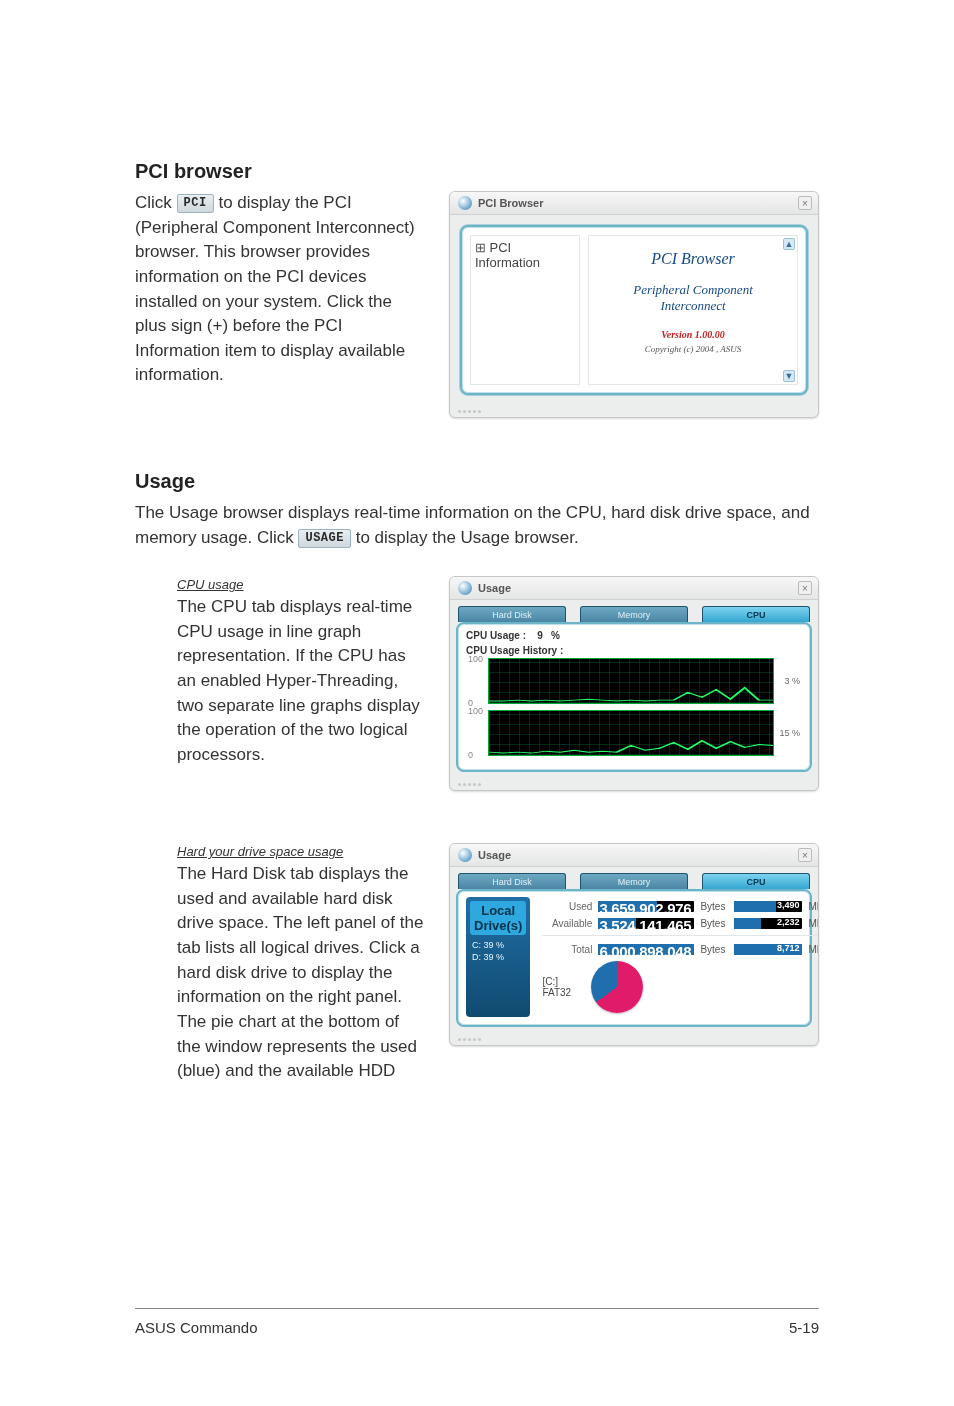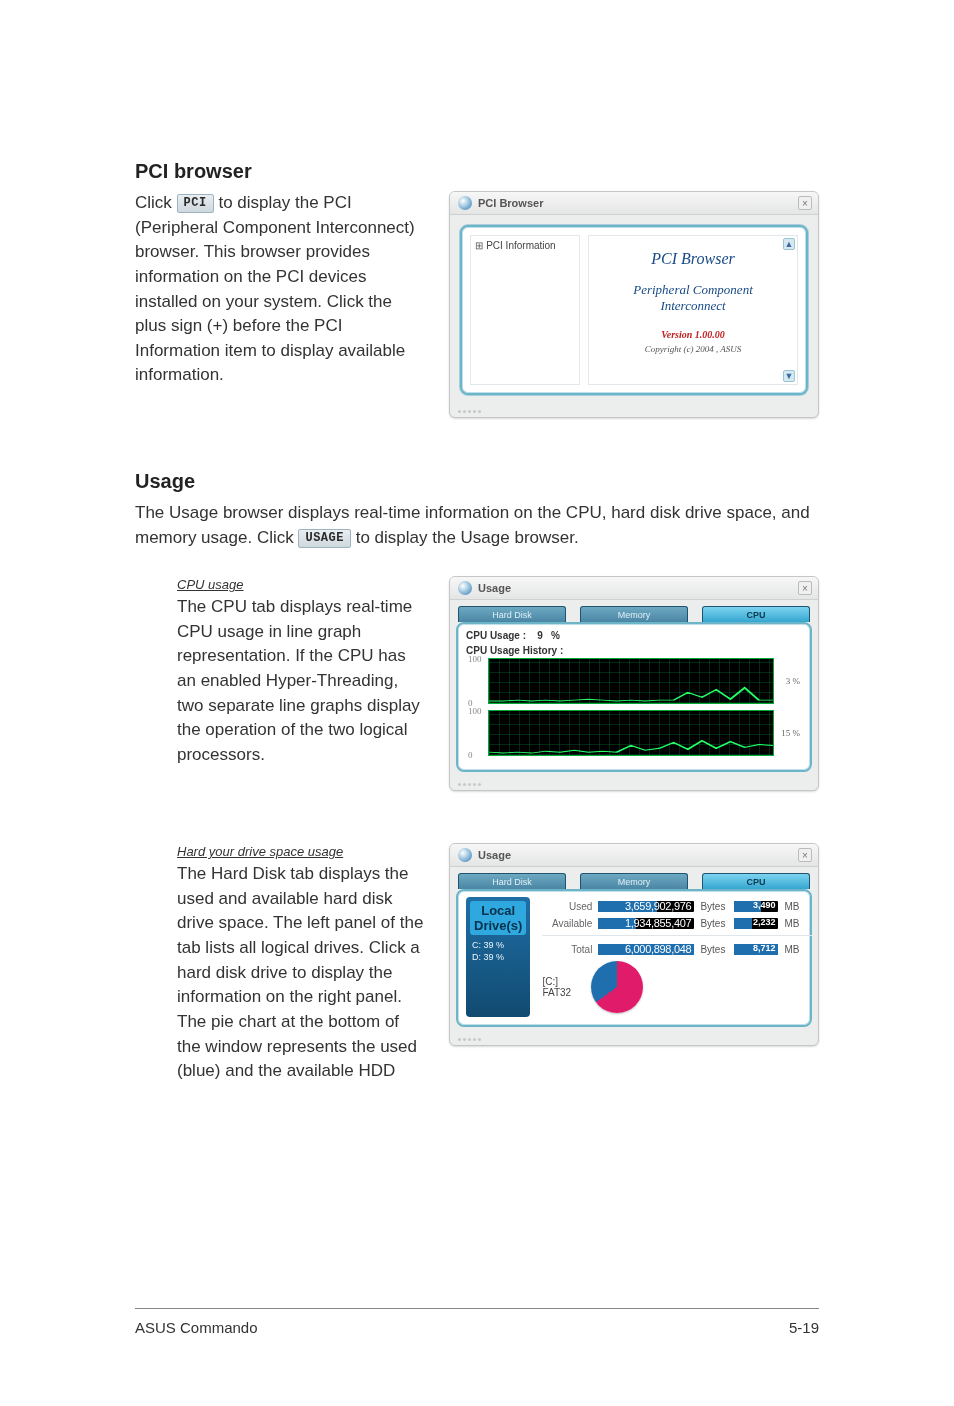--- a/index.html
+++ b/index.html
@@ -66,21 +66,21 @@
     background: #ffffff;
     box-shadow: inset 0 0 0 1px #bde0ea, 0 0 0 1px #a9cfda;
     padding: 8px;
     position: relative;
   }
   .pci-body { display: flex; gap: 8px; height: 150px; }
   .pci-tree {
     width: 110px;
     border: 1px solid #e1e7ea;
     padding: 4px 4px;
-    font-size: 10px;
+    font-size: 13px;
     color: #444;
     background: #fff;
   }
   .pci-tree .node::before { content: "⊞ "; color: #555; }
   .pci-content {
     flex: 1;
     border: 1px solid #e1e7ea;
     background: #fff;
     display: flex; flex-direction: column; align-items: center; justify-content: flex-start;
     padding: 10px 6px 8px;
@@ -163,23 +163,23 @@
     color: #06334b;
   }
   .hd-left .drv { padding: 1px 2px; }
   .hd-right { flex:1; padding: 4px 2px; }
   .stat-row { display:flex; align-items:center; gap:6px; font-size:10px; color:#555; margin-bottom:6px; }
   .stat-row .slabel { width:50px; text-align:right; color:#666; }
   .bar {
     height: 11px; width: 96px; background:#000; position:relative; border-radius:1px;
   }
   .bar .fill { position:absolute; left:0; top:0; bottom:0; background:#1f6fae; }
-  .bar .num { position:absolute; right:3px; top:-1px; color:#fff; font-size:11px; font-weight:normal; letter-spacing:-0.3px; }
+  .bar .num { position:absolute; right:3px; top:-1px; color:#fff; font-size:15px; font-weight:bold; letter-spacing:-0.3px; }
   .stat-row .unit { width:28px; color:#555; }
-  .bar2 { height:11px; width:44px; background:#000; position:relative; border-radius:1px; }
+  .bar2 { height:11px; width:68px; background:#000; position:relative; border-radius:1px; }
   .bar2 .fill { position:absolute; left:0; top:0; bottom:0; background:#1f6fae; }
   .bar2 .num { position:absolute; right:3px; top:-1px; color:#fff; font-size:9px; font-weight:bold; }
   .hd-sep { border:none; border-top:1px solid #dfe5e8; margin:4px 0 8px; }
   .hd-fs { font-size:10px; color:#444; display:flex; align-items:center; gap:20px; }
   .pie {
     width: 52px; height: 52px; border-radius: 50%;
     background: conic-gradient(#e01b6a 0 65%, #1f6fae 65% 100%);
     box-shadow: 0 1px 2px rgba(0,0,0,0.25);
   }
 
@@ -273,21 +273,21 @@
         <div class="usage-inner">
           <div class="cpu-meta">
             <span class="lbl">CPU Usage :</span>
             &nbsp;&nbsp;
             <span>9</span>
             &nbsp;
             <span>%</span>
           </div>
           <div class="cpu-hist-lbl">CPU Usage History :</div>
 
-          <div class="graph-wrap" style="padding: 0 28px 0 22px; font-family: Liberation Serif, serif;">
+          <div class="graph-wrap" style="padding: 0 28px 0 22px;">
             <div style="position:relative;">
               <span class="axis-num top">100</span>
               <span class="axis-num bot">0</span>
               <span class="graph-pct">3 %</span>
               <div class="cpu-graph">
                 <svg viewBox="0 0 100 46" preserveAspectRatio="none">
                   <polyline fill="none" stroke="#22ff66" stroke-width="1" points="0,44 5,44 10,43 15,44 20,43 25,44 30,43 35,42 40,43 45,44 50,43 55,44 60,43 65,43 70,35 75,40 80,32 85,42 90,30 95,43 100,43"></polyline>
                 </svg>
               </div>
             </div>
@@ -349,21 +349,21 @@
                 <div class="bar2">
                   <div class="fill" style="width:61%"></div>
                   <div class="num">3,490</div>
                 </div>
                 <div class="unit">MB</div>
               </div>
               <div class="stat-row">
                 <div class="slabel">Available</div>
                 <div class="bar">
                   <div class="fill" style="width:39%"></div>
-                  <div class="num">1,934,855,407</div>
+                  <div class="num">3,524,141,465</div>
                 </div>
                 <div class="unit">Bytes</div>
                 <div class="bar2">
                   <div class="fill" style="width:39%"></div>
                   <div class="num">2,232</div>
                 </div>
                 <div class="unit">MB</div>
               </div>
               <hr class="hd-sep">
               <div class="stat-row">

